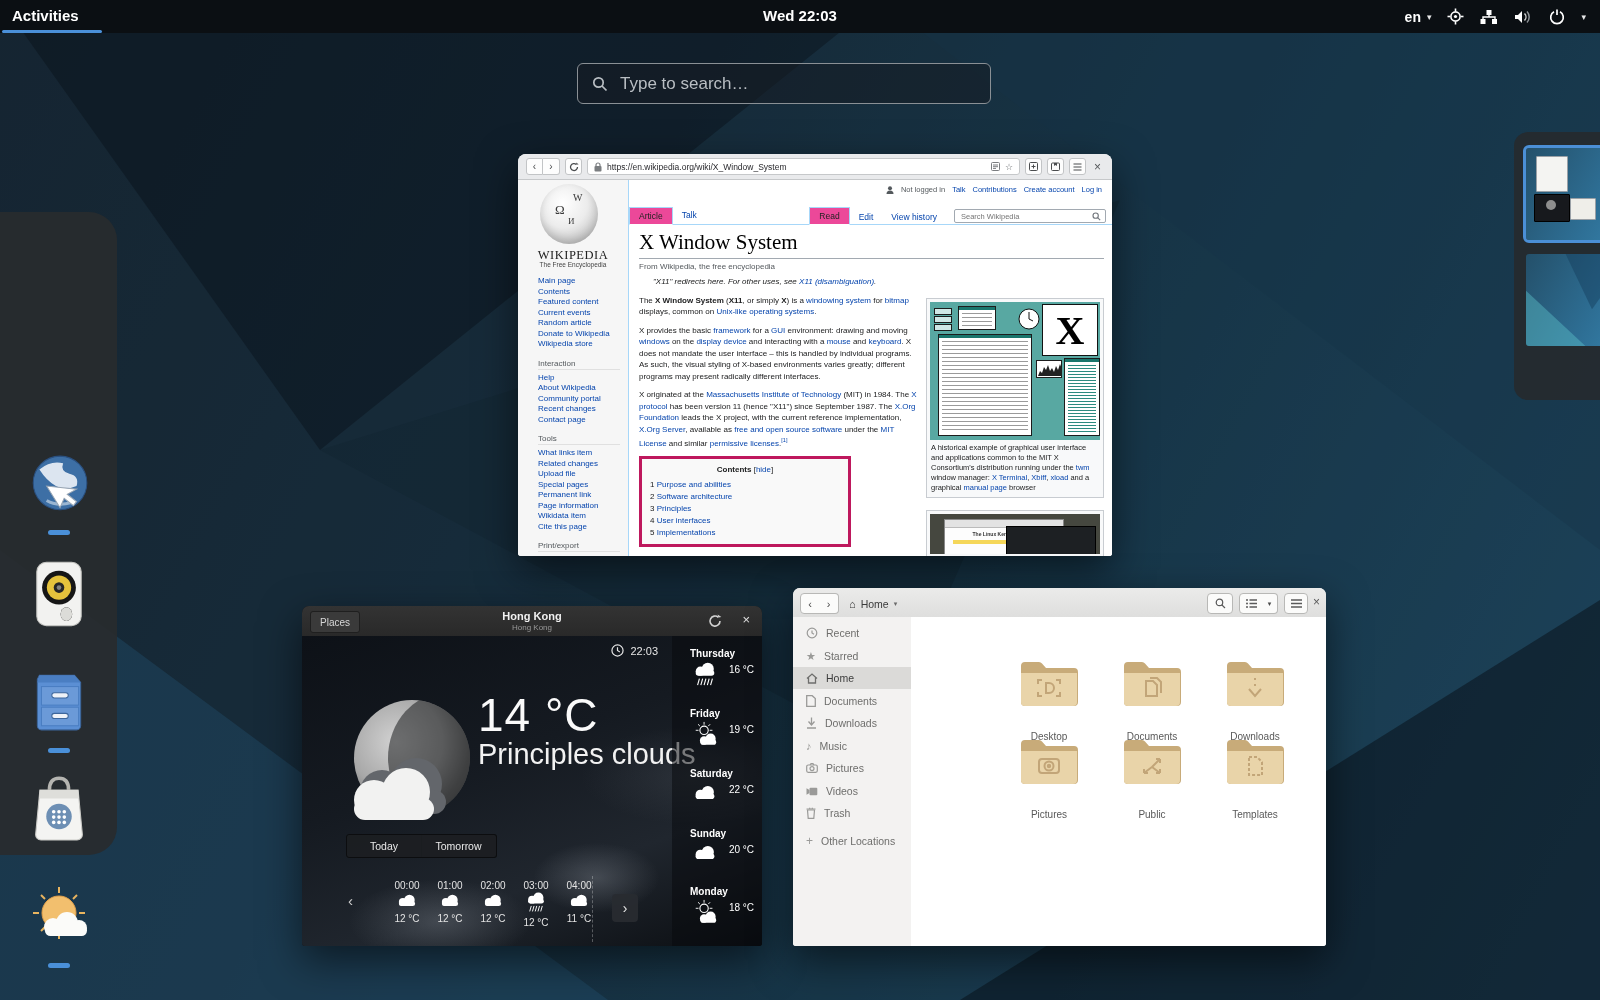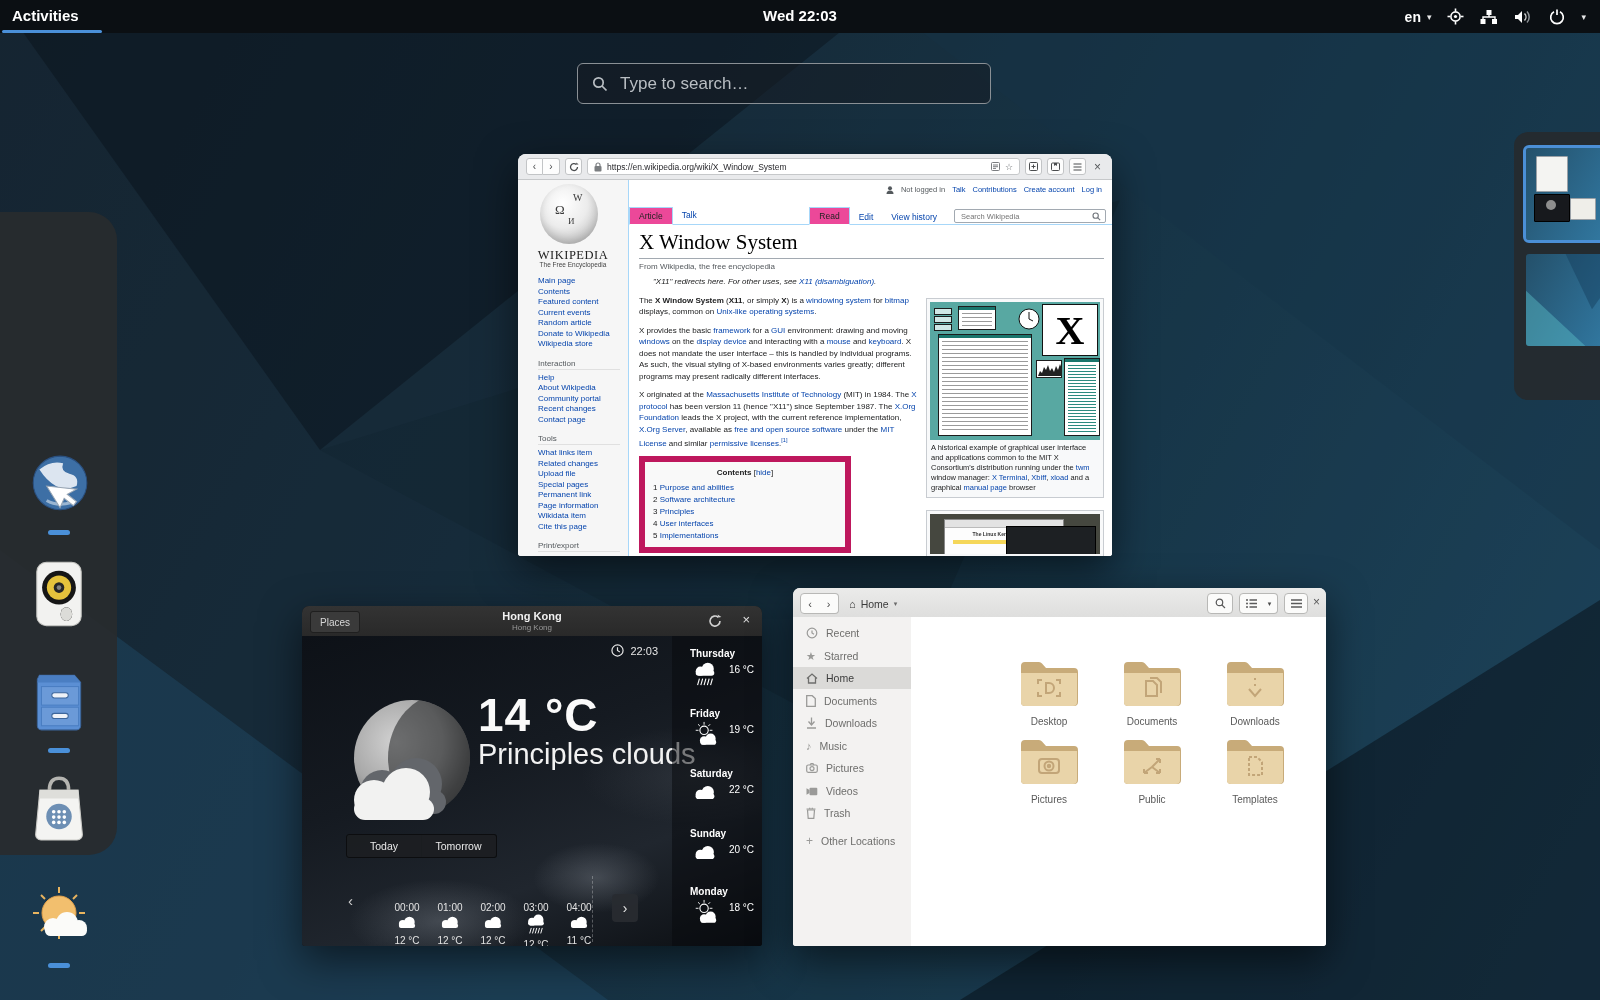--- a/index.html
+++ b/index.html
@@ -64,21 +64,21 @@
      padding:0 4px;box-sizing:border-box;margin:0 0 2px 8px;}
   .wk-search input{flex:1;border:none;outline:none;font-size:7.5px;color:#333;background:transparent;font-family:"Liberation Sans",sans-serif;}
   .wk-title{position:absolute;left:10px;top:50px;right:8px;font-family:"Liberation Serif",serif;font-size:21px;color:#000;
      border-bottom:1px solid #a2a9b1;padding-bottom:3px;}
   .wk-sub{position:absolute;left:10px;top:82px;font-size:8px;color:#54595d;}
   .wk-body{position:absolute;left:10px;top:96px;width:282px;font-size:8px;line-height:11.5px;color:#202122;}
   .wk-body p{margin:0 0 7px;}
   .hat{padding-left:14px;margin-bottom:7px;}
   .seg-b{font-weight:bold;} .seg-i{font-style:italic;} .seg-l{color:#0645ad;cursor:pointer;}
   sup{font-size:.7em;}
-  .toc{width:212px;border:6px solid #be185d;background:#f9f9f9;padding:5px 8px;font-size:8px;box-sizing:border-box;}
+  .toc{width:212px;border:3px solid #be185d;background:#f9f9f9;padding:5px 8px;font-size:8px;box-sizing:border-box;}
   .toc-head{text-align:center;margin-bottom:3px;}
   .toc-row{line-height:12px;}
   .toc-row a{color:#0645ad;text-decoration:none;cursor:pointer;}
   .infobox{position:absolute;right:8px;top:118px;width:178px;}
   .thumb{border:1px solid #c8ccd1;background:#f8f9fa;padding:3px;box-sizing:border-box;}
   .xsession{position:relative;height:138px;background:#58a8a2;overflow:hidden;}
   .xs-win{position:absolute;background:#fff;border:1px solid #1c1c1c;box-sizing:border-box;}
   .xs-bar{height:3px;background:#19756c;}
   .xs-lines{position:absolute;left:3px;right:3px;top:6px;bottom:3px;
       background:repeating-linear-gradient(180deg,#9a9a9a 0 1px,transparent 1px 4px);}
@@ -100,44 +100,44 @@
                 radial-gradient(160px 70px at 85% 45%,rgba(90,96,104,.25),transparent 70%),
                 linear-gradient(160deg,#0d1117 0%,#151a21 40%,#20262e 70%,#0b0e12 100%);}
   .wx-side{position:absolute;right:0;top:0;width:90px;bottom:0;background:rgba(8,10,13,.52);}
   .wx-day{position:absolute;left:18px;right:8px;}
   .wx-day .d{font-size:10px;font-weight:bold;color:#fff;}
   .wx-day .t{position:absolute;right:0;top:16px;font-size:10px;color:#fff;}
   .wx-clockrow{position:absolute;right:104px;top:8px;display:flex;align-items:center;gap:6px;color:#e6e6e6;font-size:11px;}
   .moon{position:absolute;left:52px;top:64px;width:116px;height:116px;border-radius:50%;
      background:radial-gradient(circle at 36% 36%,#d2d2d2,#a8a8a8 45%,#6e6e6e 70%,#474747 95%);overflow:hidden;}
   .moon::after{content:"";position:absolute;left:34px;top:-8px;width:120px;height:132px;border-radius:50%;background:rgba(25,27,30,.55);}
-  .bigtemp{position:absolute;left:176px;top:52px;font-size:46px;font-weight:700;color:#fafafa;letter-spacing:1px;}
+  .bigtemp{position:absolute;left:176px;top:52px;font-size:46px;font-weight:400;color:#fafafa;letter-spacing:1px;}
   .bigcond{position:absolute;left:176px;top:102px;font-size:29px;font-weight:300;color:#f2f2f2;}
   .wx-btn{position:absolute;top:198px;height:24px;width:76px;background:rgba(28,30,34,.92);border:1px solid #0c0d0f;
      color:#e8e8e8;font-size:10.5px;display:flex;align-items:center;justify-content:center;cursor:pointer;box-sizing:border-box;}
-  .wx-hour{position:absolute;width:44px;text-align:center;color:#e4e4e4;margin-top:22px;}
+  .wx-hour{position:absolute;width:44px;text-align:center;color:#e4e4e4;}
   .wx-hour .hh{font-size:10px;}
   .wx-hour .ht{font-size:10px;}
   .wx-chevbtn{position:absolute;width:26px;height:28px;background:rgba(40,43,48,.95);border-radius:4px;color:#e8e8e8;
      display:flex;align-items:center;justify-content:center;font-size:14px;cursor:pointer;}
   .wx-dash{position:absolute;border-left:1px dashed rgba(255,255,255,.28);}
   
   .nt-header{position:absolute;left:0;top:0;right:0;height:29px;background:linear-gradient(#ebebea,#dededd);
      border-bottom:1px solid #c3c3c1;}
   .nt-btn{position:absolute;top:5px;height:21px;background:#fbfbfa;border:1px solid #b8b8b6;box-sizing:border-box;
      display:flex;align-items:center;justify-content:center;color:#4a4a4a;cursor:pointer;}
   .nt-path{position:absolute;left:848px;top:5px;height:21px;display:flex;align-items:center;gap:5px;color:#3a3a3a;
      font-size:10.5px;cursor:pointer;}
   .nt-side{position:absolute;left:0;top:29px;width:118px;bottom:0;background:#f3f2f1;border-right:1px solid #d8d7d5;}
   .nt-item{position:absolute;left:0;width:118px;height:22px;display:flex;align-items:center;gap:8px;padding-left:13px;
      box-sizing:border-box;color:#6e6e6c;font-size:10.5px;cursor:pointer;}
   .nt-item.sel{background:#dbdad8;color:#3c3c3c;}
   .nt-content{position:absolute;left:118px;top:29px;right:0;bottom:0;background:#fff;}
   .folder{position:absolute;width:86px;text-align:center;cursor:pointer;}
-  .folder .lbl{margin-top:3px;font-size:10px;color:#595959;}
+  .folder .lbl{margin-top:18px;font-size:10px;color:#595959;}
   
   .wsbar{position:absolute;right:-14px;top:132px;width:100px;height:268px;background:rgba(38,42,46,.9);
      border-radius:14px 0 0 14px;z-index:40;}
   .wsthumb{position:absolute;left:12px;width:132px;height:92px;border-radius:3px;overflow:hidden;cursor:pointer;
      background:linear-gradient(118deg,#24506a,#2e6f95 55%,#3a89b4);}
   .wsthumb.on{outline:3px solid #4b8fd6;}
   .mini{position:absolute;border-radius:1px;}
 </style>
 </head>
 <body>

